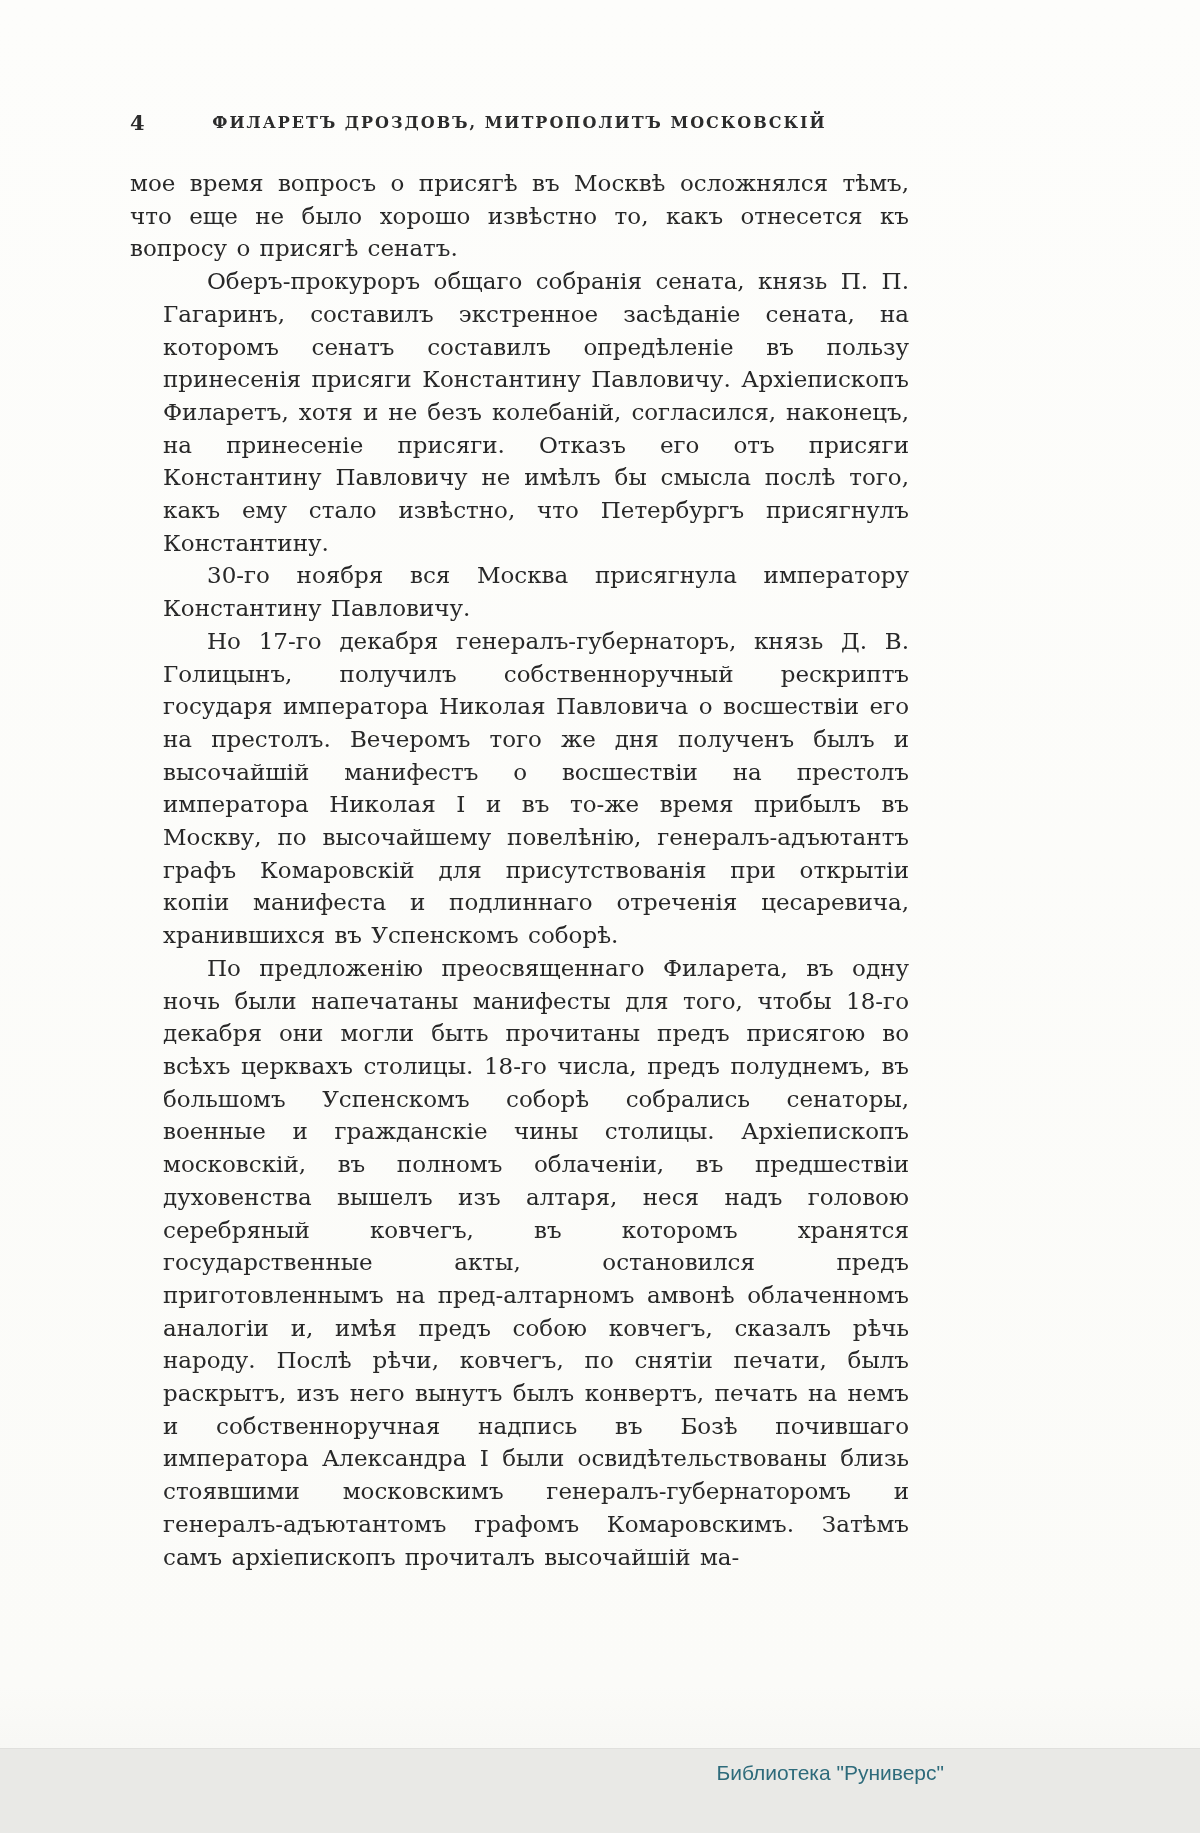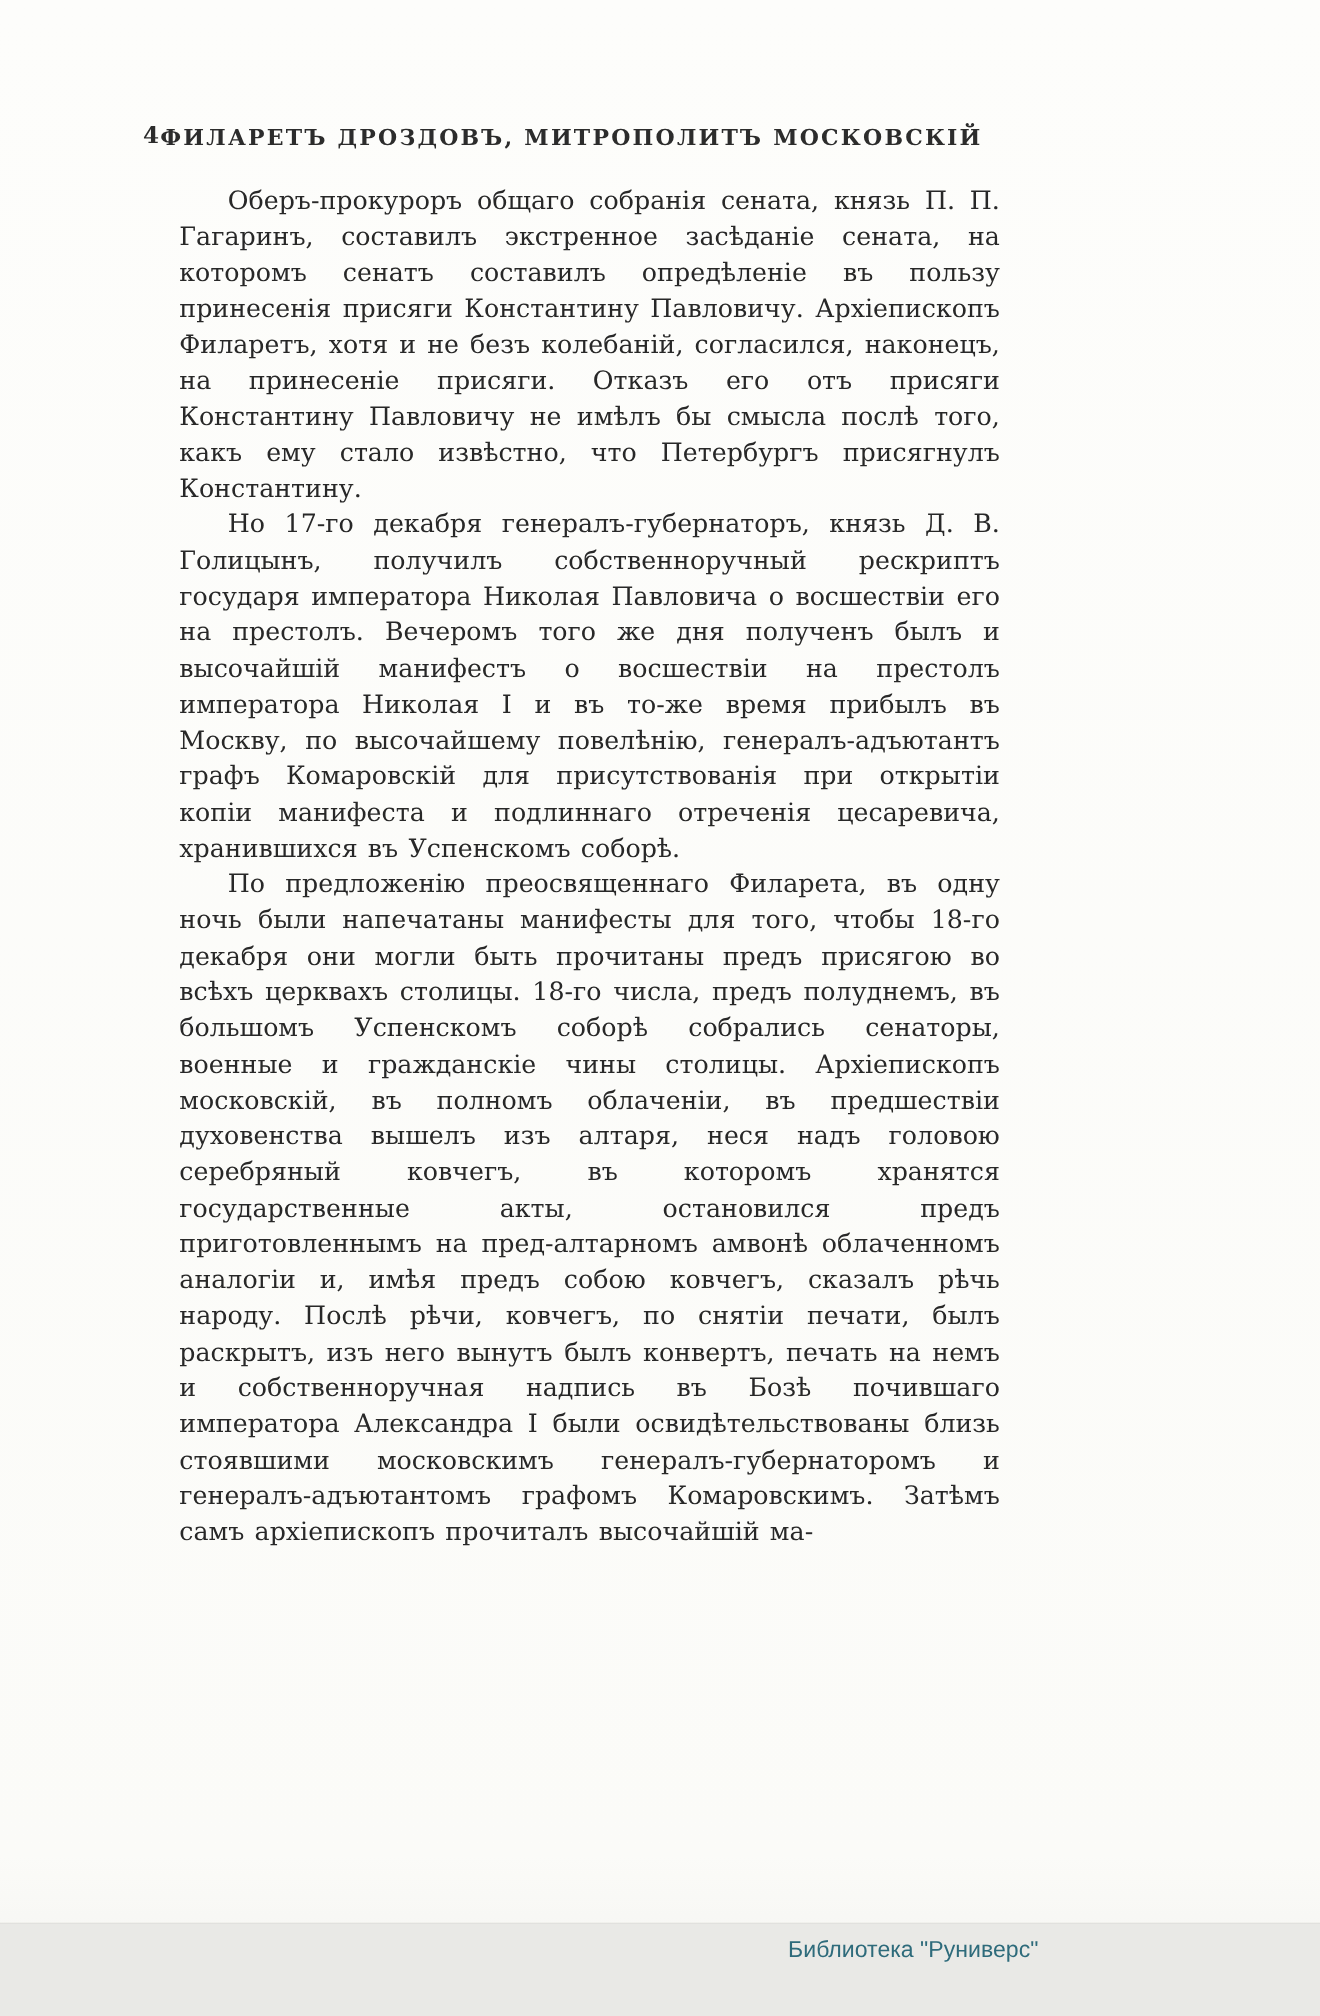--- a/index.html
+++ b/index.html
@@ -32,21 +32,21 @@
       font-size: 21px;
       font-weight: 700;
       color: #2c2c2c;
     }
     .running-title {
       position: absolute;
       left: 0;
       right: 0;
       top: 3px;
       text-align: center;
-      font-size: 20px;
+      font-size: 16px;
       font-weight: 700;
       letter-spacing: 2px;
       white-space: nowrap;
       color: #2c2c2c;
     }
     .body-text {
       position: absolute;
       top: 167px;
       left: 130px;
       width: 779px;
@@ -85,21 +85,23 @@
 <body>
 
 <div class="scan-page">
 
   <div class="header-row">
     <div class="page-number">4</div>
     <div class="running-title">ФИЛАРЕТЪ ДРОЗДОВЪ, МИТРОПОЛИТЪ МОСКОВСКІЙ</div>
   </div>
 
   <div class="body-text">
+    <p>мое время вопросъ о присягѣ въ Москвѣ осложнялся тѣмъ, что еще не было хорошо извѣстно то, какъ отнесется къ вопросу о присягѣ сенатъ.</p>
     <p class="indent">Оберъ-прокуроръ общаго собранія сената, князь П. П. Гагаринъ, составилъ экстренное засѣданіе сената, на которомъ сенатъ составилъ опредѣленіе въ пользу принесенія присяги Константину Павловичу. Архіепископъ Филаретъ, хотя и не безъ колебаній, согласился, наконецъ, на принесеніе присяги. Отказъ его отъ присяги Константину Павловичу не имѣлъ бы смысла послѣ того, какъ ему стало извѣстно, что Петербургъ присягнулъ Константину.</p>
+    <p class="indent">30-го ноября вся Москва присягнула императору Константину Павловичу.</p>
     <p class="indent">Но 17-го декабря генералъ-губернаторъ, князь Д. В. Голицынъ, получилъ собственноручный рескриптъ государя императора Николая Павловича о восшествіи его на престолъ. Вечеромъ того же дня полученъ былъ и высочайшій манифестъ о восшествіи на престолъ императора Николая I и въ то-же время прибылъ въ Москву, по высочайшему повелѣнію, генералъ-адъютантъ графъ Комаровскій для присутствованія при открытіи копіи манифеста и подлиннаго отреченія цесаревича, хранившихся въ Успенскомъ соборѣ.</p>
     <p class="indent">По предложенію преосвященнаго Филарета, въ одну ночь были напечатаны манифесты для того, чтобы 18-го декабря они могли быть прочитаны предъ присягою во всѣхъ церквахъ столицы. 18-го числа, предъ полуднемъ, въ большомъ Успенскомъ соборѣ собрались сенаторы, военные и гражданскіе чины столицы. Архіепископъ московскій, въ полномъ облаченіи, въ предшествіи духовенства вышелъ изъ алтаря, неся надъ головою серебряный ковчегъ, въ которомъ хранятся государственные акты, остановился предъ приготовленнымъ на пред-алтарномъ амвонѣ облаченномъ аналогіи и, имѣя предъ собою ковчегъ, сказалъ рѣчь народу. Послѣ рѣчи, ковчегъ, по снятіи печати, былъ раскрытъ, изъ него вынутъ былъ конвертъ, печать на немъ и собственноручная надпись въ Бозѣ почившаго императора Александра I были освидѣтельствованы близь стоявшими московскимъ генералъ-губернаторомъ и генералъ-адъютантомъ графомъ Комаровскимъ. Затѣмъ самъ архіепископъ прочиталъ высочайшій ма-</p>
   </div>
 
   <div class="footer-strip">
     <div class="watermark">Библиотека "Руниверс"</div>
   </div>
 
 </div>
 

